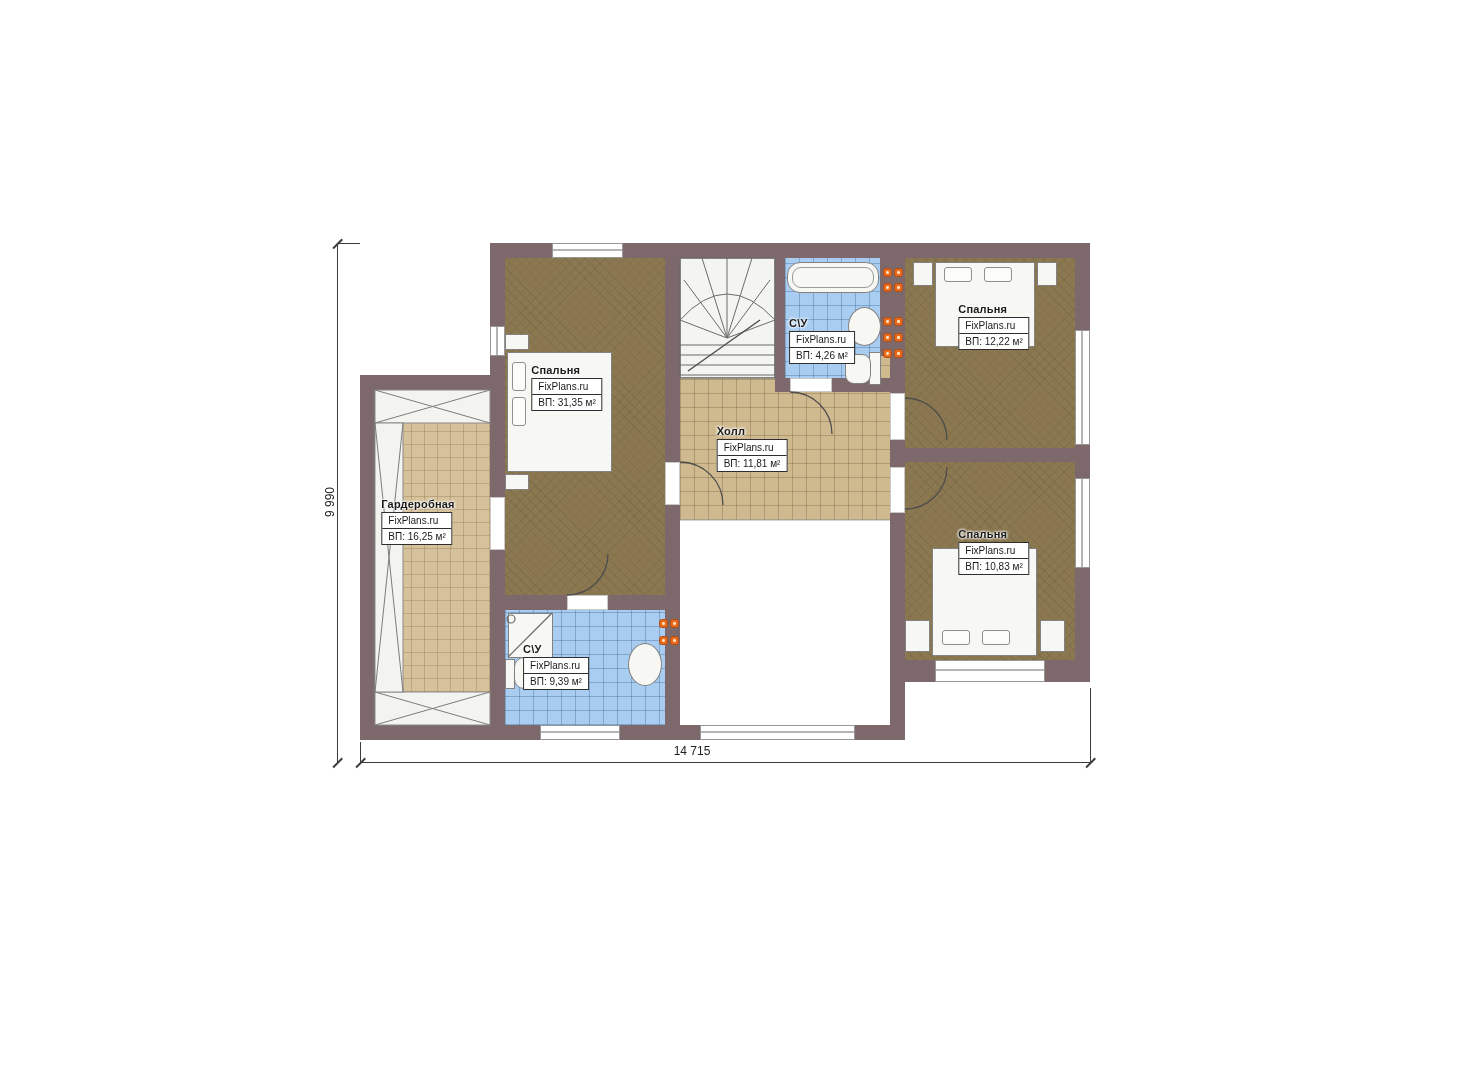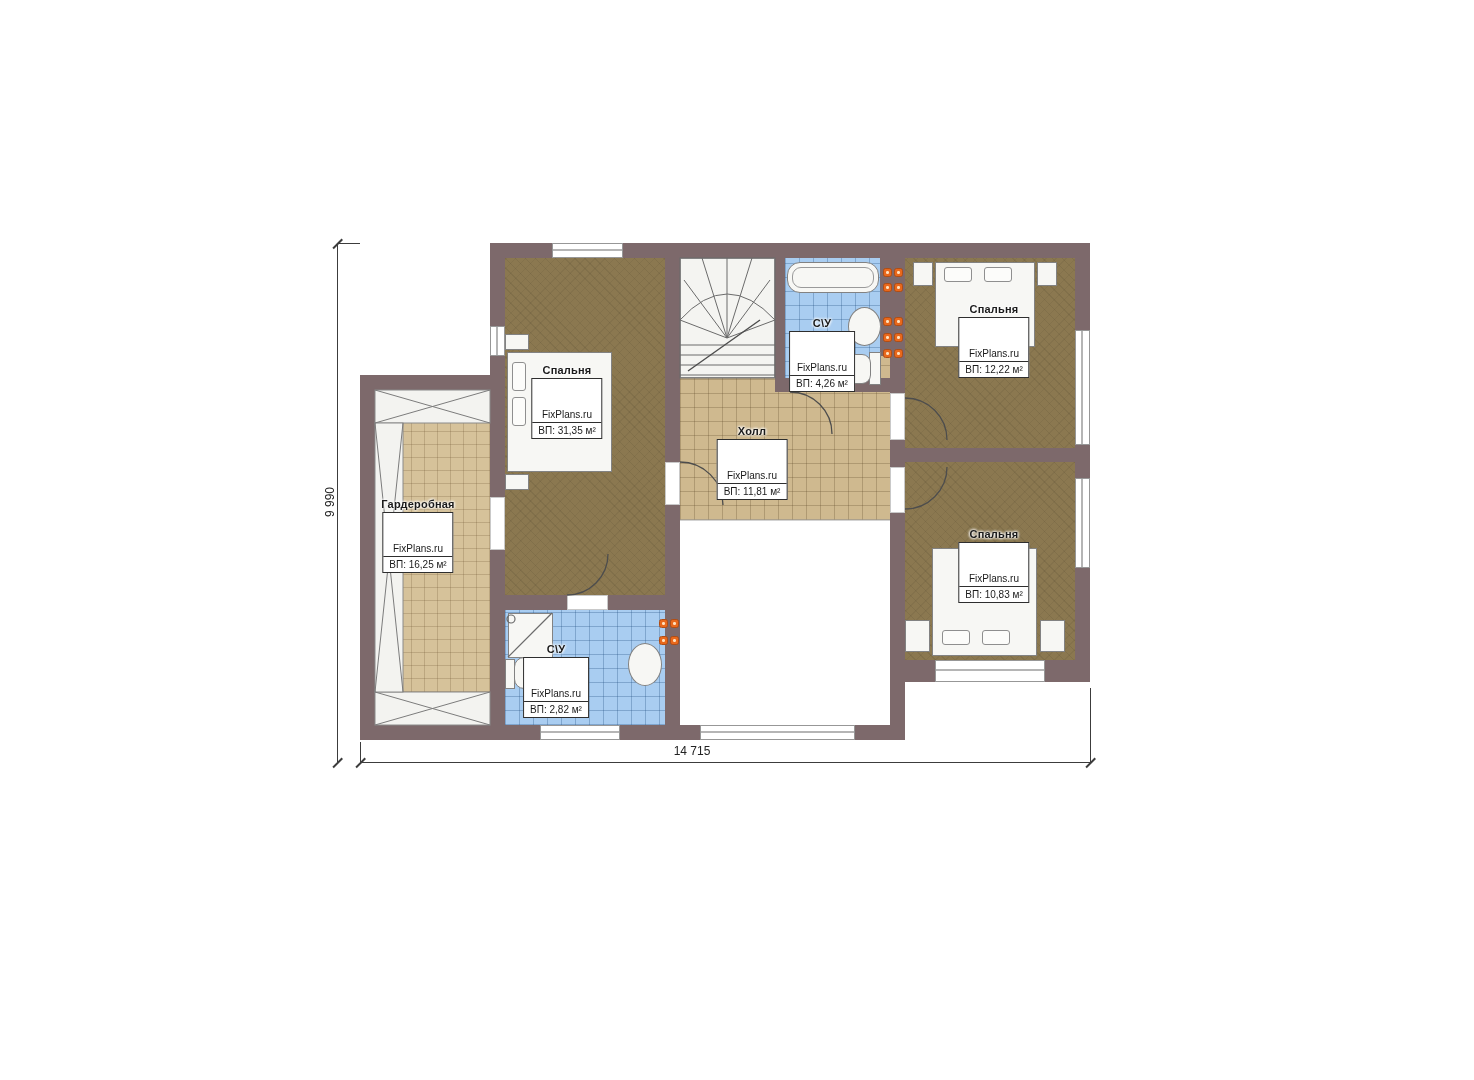--- a/index.html
+++ b/index.html
@@ -30,25 +30,25 @@
   .win-h{background:linear-gradient(to bottom, #fff 42%, #b5b5b5 42%, #b5b5b5 52%, #fff 52%);}
   .win-v{background:linear-gradient(to right, #fff 42%, #b5b5b5 42%, #b5b5b5 52%, #fff 52%);}
   .furn{background:#f7f7f4;border:1px solid #828282;}
   .round{border-radius:50%;}
   .tub{border-radius:13px;}
   .tub::after{content:"";position:absolute;inset:4px;border:1px solid #9a9a9a;border-radius:9px;}
   .pillow{background:#fcfcfa;border:1px solid #8f8f8f;border-radius:3px;position:absolute;}
   .rad{display:flex;gap:2px;width:20px;height:9px;}
   .rad span{flex:1;border-radius:2.5px;border:1px solid #b34d12;
             background:radial-gradient(circle at 50% 50%, #ffe0bd 0 1.2px, #e8681c 1.8px);}
-  .room-label{position:absolute;transform:translateX(-50%);text-align:center;z-index:40;white-space:nowrap;}
+  .room-label{position:absolute;transform:translateX(-50%);text-align:left;z-index:40;white-space:nowrap;}
   .room-title{font-size:11px;font-weight:bold;letter-spacing:0.2px;
               text-shadow:0 0 3px #fff,0 0 3px #fff,0 0 3px #fff;margin-bottom:2px;}
   .label-box{display:inline-block;background:#fff;border:1px solid #2e2e2e;font-size:10px;line-height:13px;}
-  .label-brand{padding:1px 6px;border-bottom:1px solid #2e2e2e;margin-top:28px;}
+  .label-brand{padding:1px 6px;border-bottom:1px solid #2e2e2e;}
   .label-area{padding:1px 6px;}
   .dim-line{background:#3c3c3c;}
   .tick{position:absolute;width:13px;height:1.5px;background:#3c3c3c;transform:rotate(-45deg);}
   .dim-label{position:absolute;font-size:12px;color:#222;z-index:50;}
   svg.overlay{position:absolute;left:355px;top:238px;z-index:20;}
 </style>
 </head>
 <body>
 
 <div class="abs wall" style="left:360px;top:375px;width:145px;height:365px"></div>
@@ -242,21 +242,21 @@
   <div class="label-box">
     <div class="label-brand">FixPlans.ru</div>
     <div class="label-area">ВП: 10,83 м²</div>
   </div>
 </div>
 
 <div class="room-label" style="left:556px;top:643px">
   <div class="room-title">С\У</div>
   <div class="label-box">
     <div class="label-brand">FixPlans.ru</div>
-    <div class="label-area">ВП: 2,82 м²</div>
+    <div class="label-area">ВП: 9,39 м²</div>
   </div>
 </div>
 
 <div class="abs dim-line" style="left:337px;top:243px;width:1px;height:519px"></div>
 <div class="abs dim-line" style="left:360px;top:762px;width:730px;height:1px"></div>
 <div class="abs dim-line" style="left:1090px;top:688px;width:1px;height:74px"></div>
 <div class="abs dim-line" style="left:360px;top:742px;width:1px;height:20px"></div>
 <div class="abs dim-line" style="left:337px;top:243px;width:23px;height:1px"></div>
 <div class="tick" style="left:331px;top:243px"></div>
 <div class="tick" style="left:331px;top:762px"></div>

